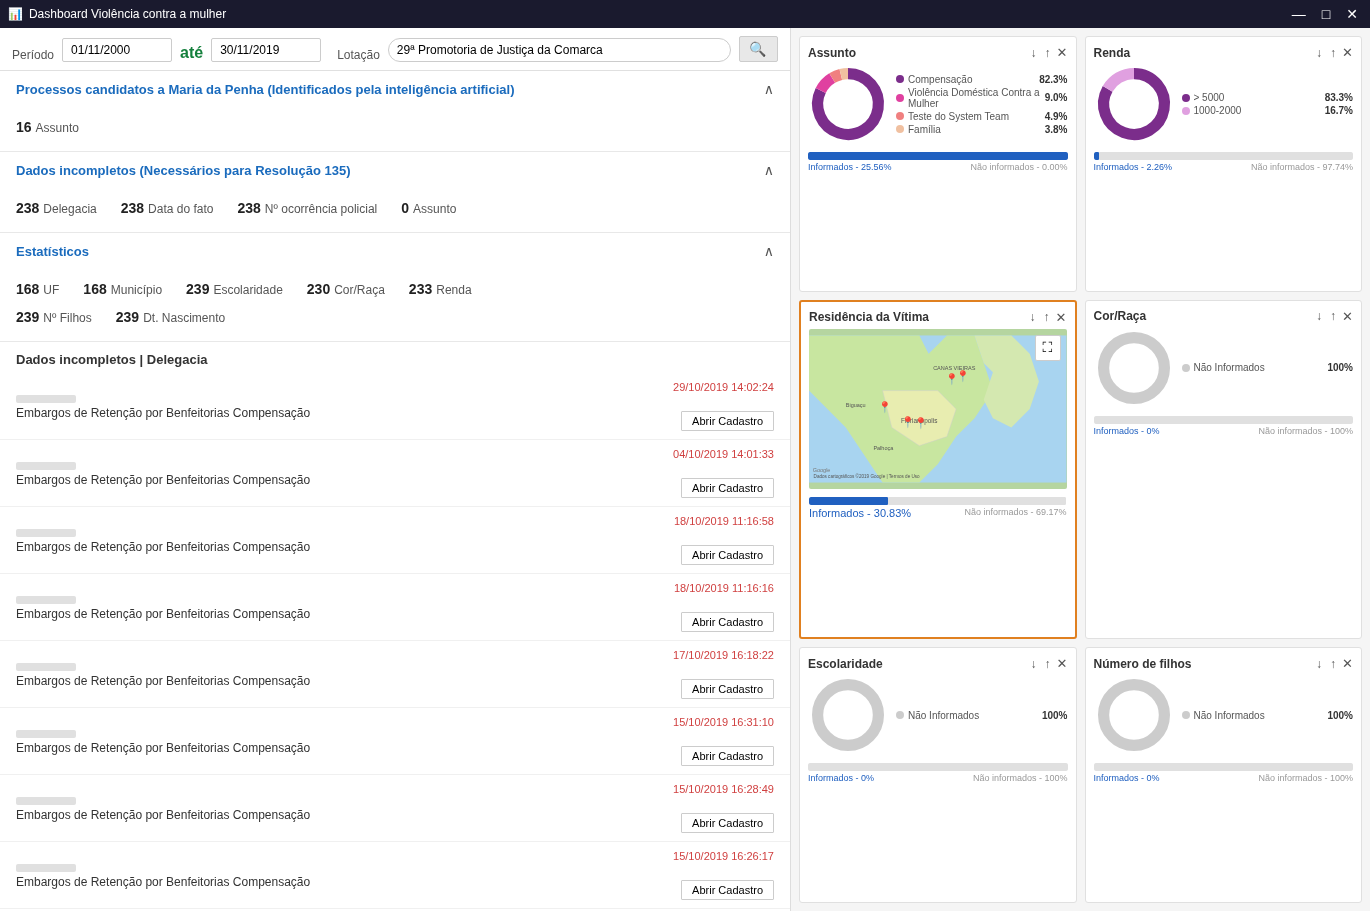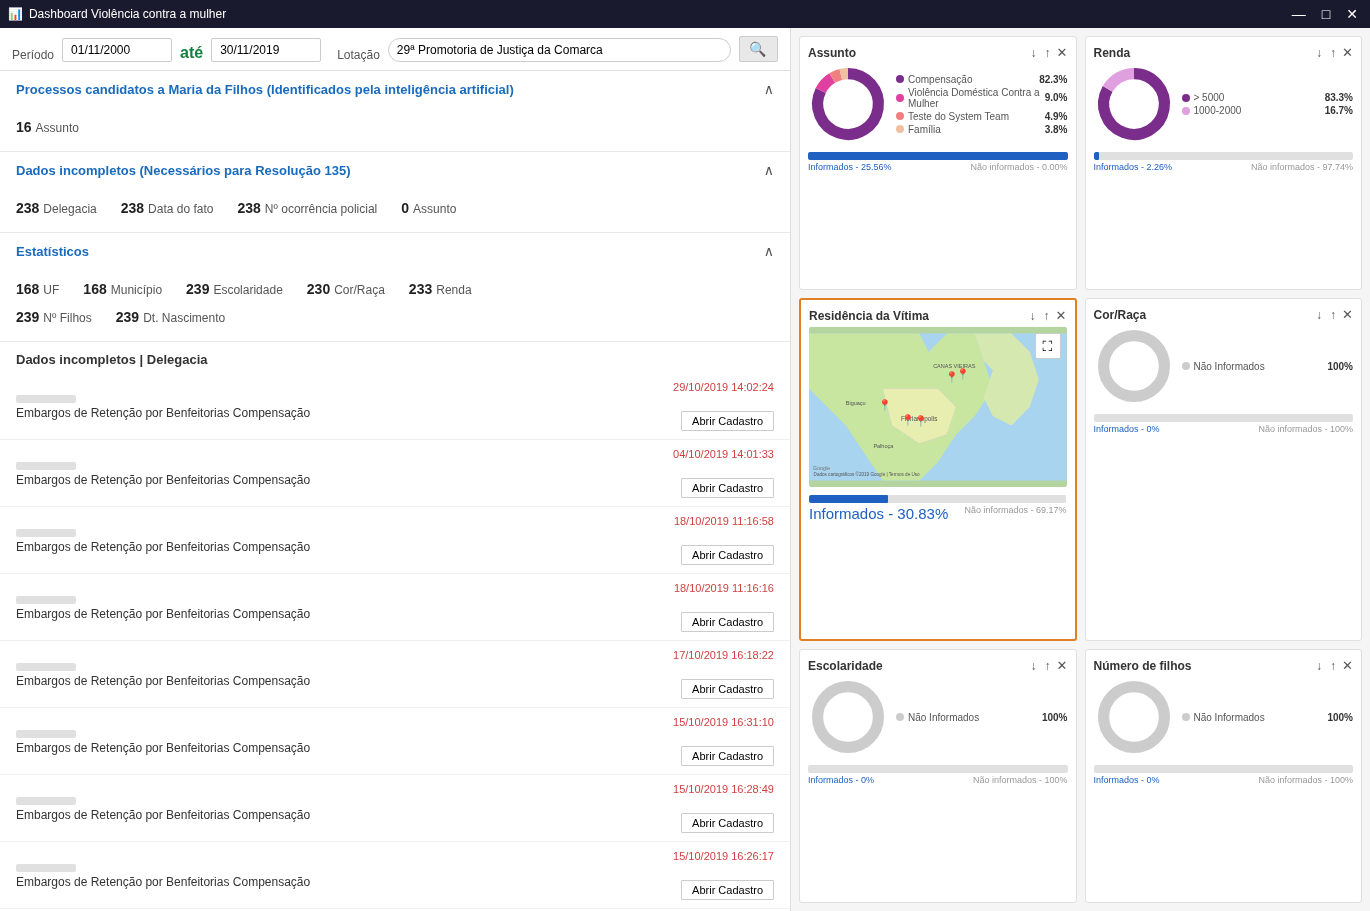--- a/index.html
+++ b/index.html
@@ -281,21 +281,21 @@
       <input class="filter-input" type="text" value="30/11/2019" style="">
       <span class="filter-lotacao">Lotação</span>
       <input class="filter-lotacao-input" type="text" value="29ª Promotoria de Justiça da Comarca" style="">
       <button class="search-btn">🔍</button>
     </div>
 
     <div class="content-area">
 
       <div class="section">
         <div class="section-header">
-          <span class="section-title">Processos candidatos a Maria da Filhos (Identificados pela inteligência artificial)</span>
+          <span class="section-title">Processos candidatos a Maria da Penha (Identificados pela inteligência artificial)</span>
           <span class="section-chevron">∧</span>
         </div>
         <div class="section-body">
           <div class="stat-row">
             <div class="stat-item">
               <span class="stat-num">16</span>
               <span class="stat-label">Assunto</span>
             </div>
           </div>
         </div>
@@ -589,21 +589,21 @@
         </svg>
         <button class="map-expand-btn">⛶</button>
       </div>
 
     <div class="chart-footer">
       <div style="display:flex;height:8px;border-radius:2px;overflow:hidden;">
         <div class="chart-bar-segment" style="width:30.83%;background:#2060c0;"></div>
         <div class="chart-bar-segment" style="width:69.17%;background:#e0e0e0;"></div>
       </div>
       <div style="display:flex;justify-content:space-between;margin-top:2px;">
-        <span style="font-size:15px;color:#2060c0;">Informados - 30.83%</span>
+        <span style="font-size:11px;color:#2060c0;">Informados - 30.83%</span>
         <span style="font-size:9px;color:#999;">Não informados - 69.17%</span>
       </div>
     </div>
   </div>
         <div class="chart-card">
       <div class="chart-card-header">
         <span class="chart-card-title">Cor/Raça</span>
         <div class="chart-nav">
           <button class="chart-nav-btn">↓</button>
           <button class="chart-nav-btn">↑</button>

